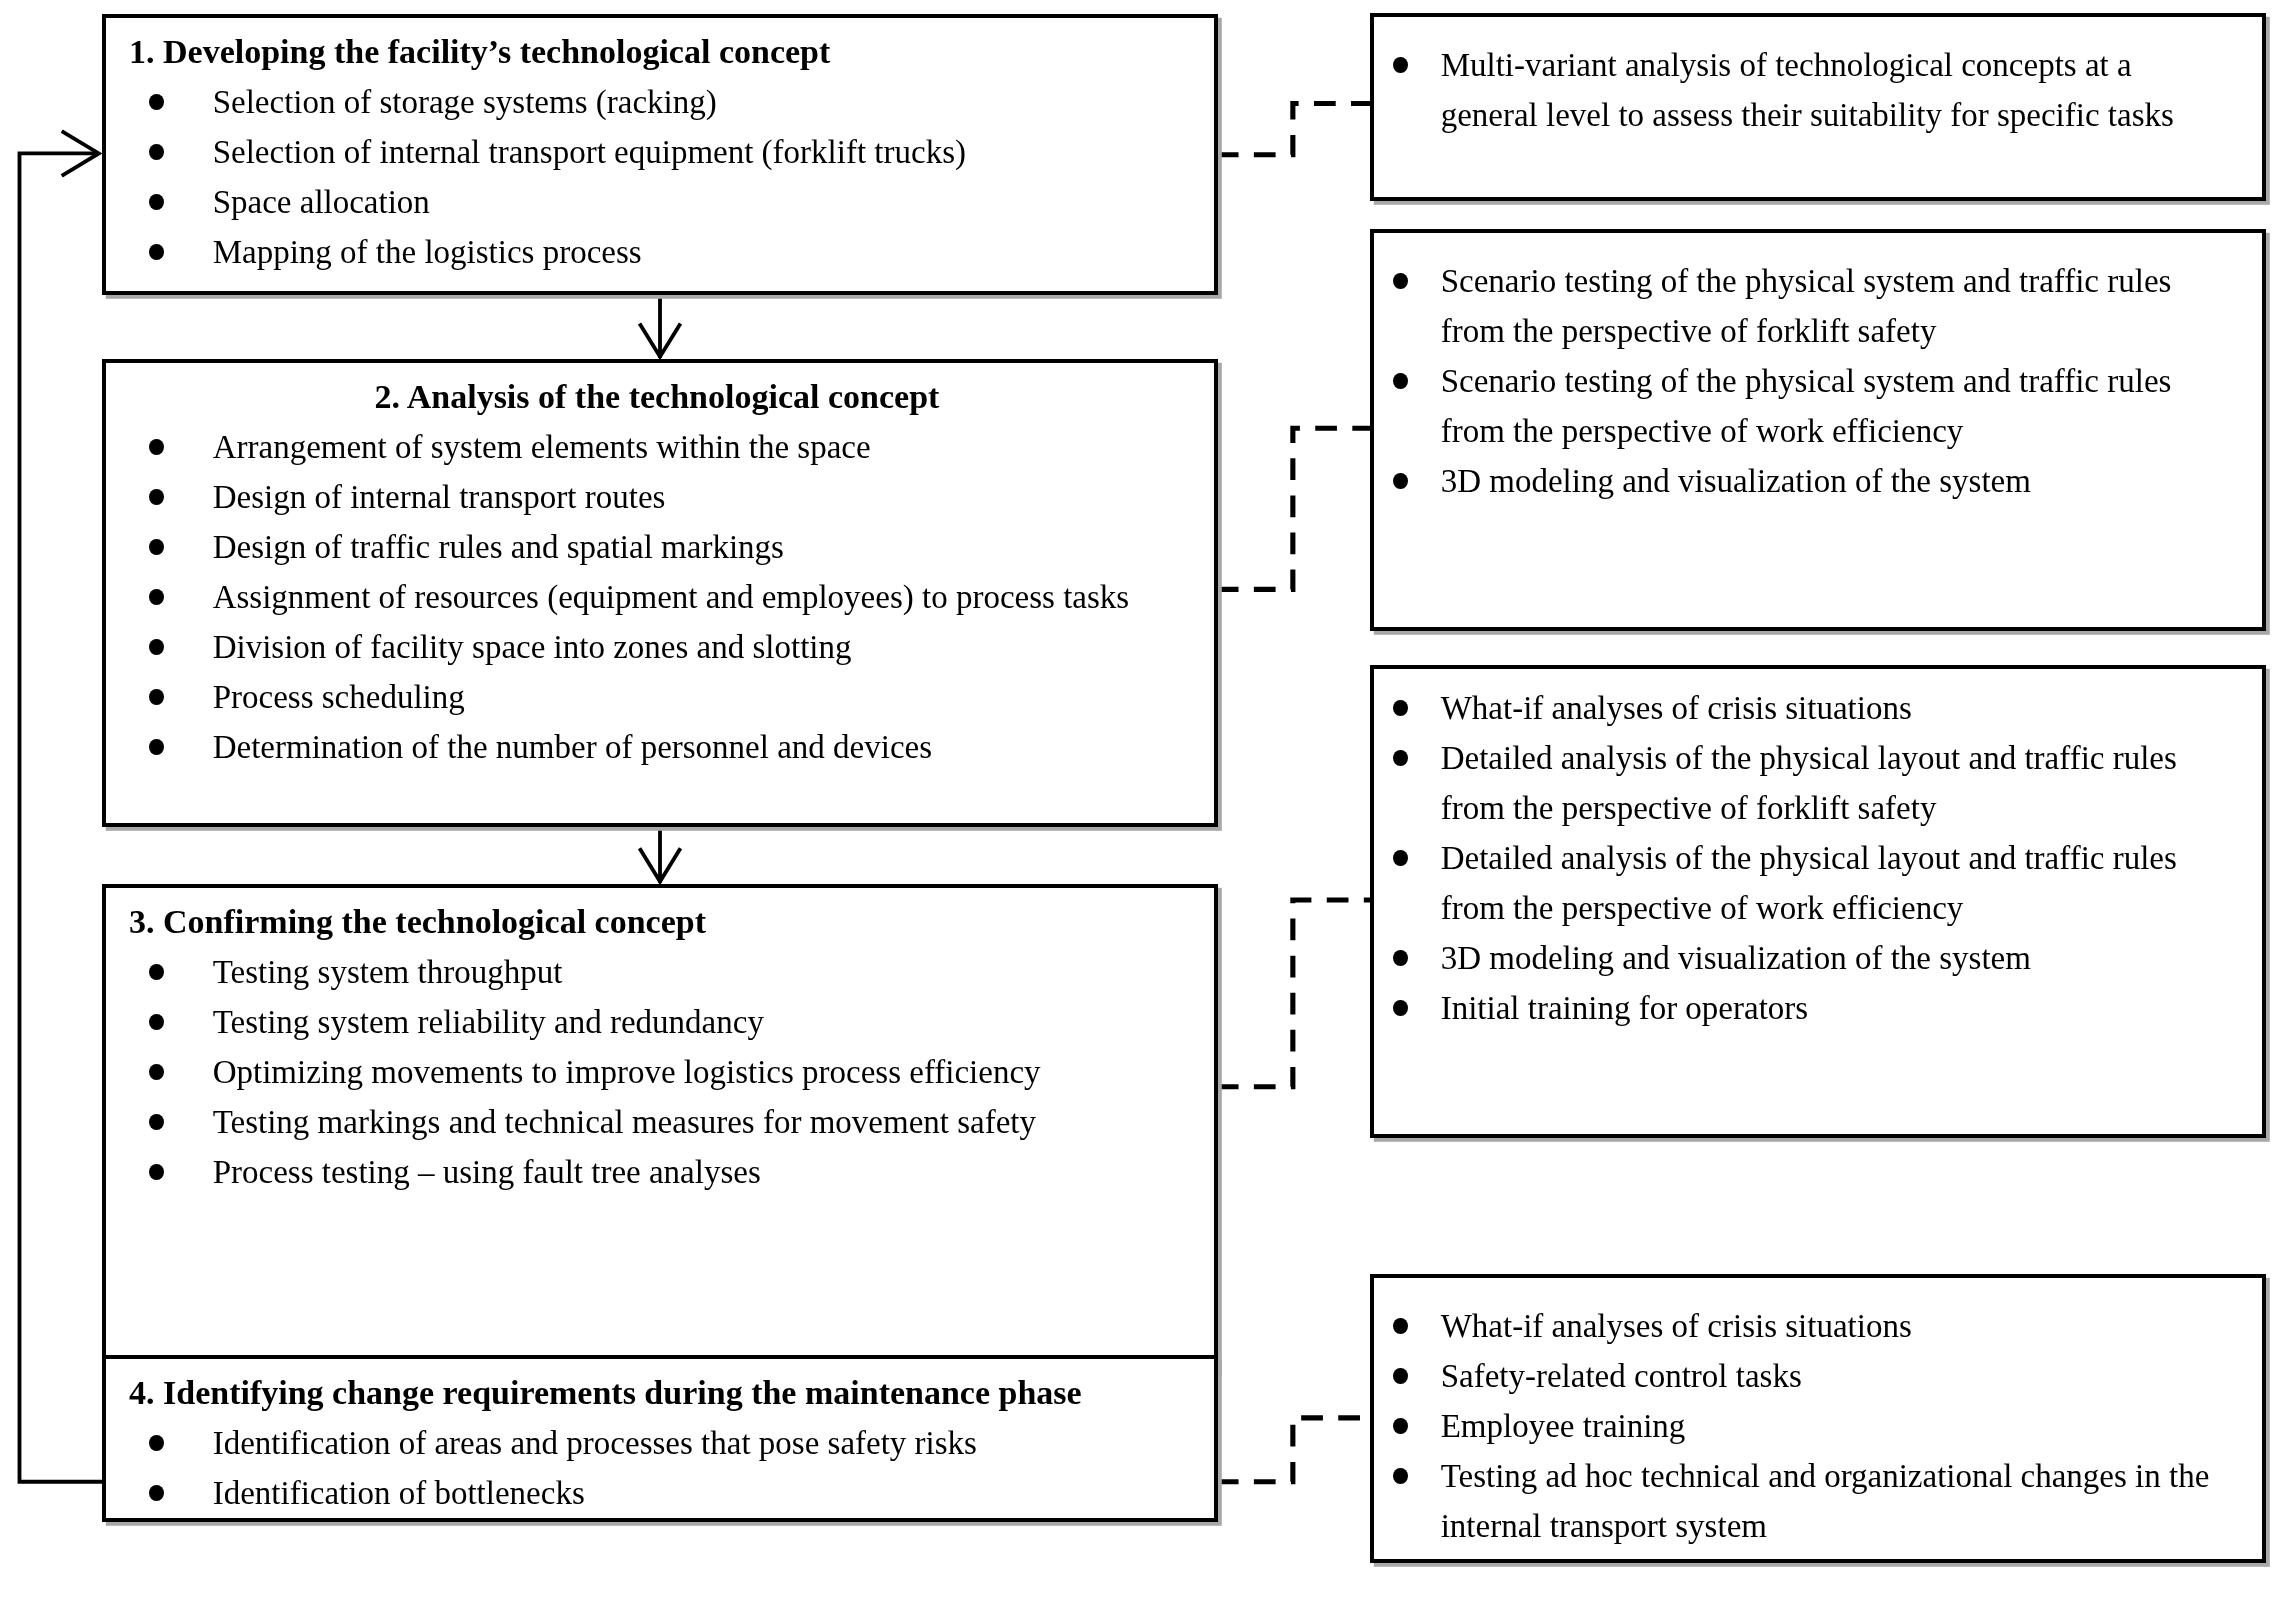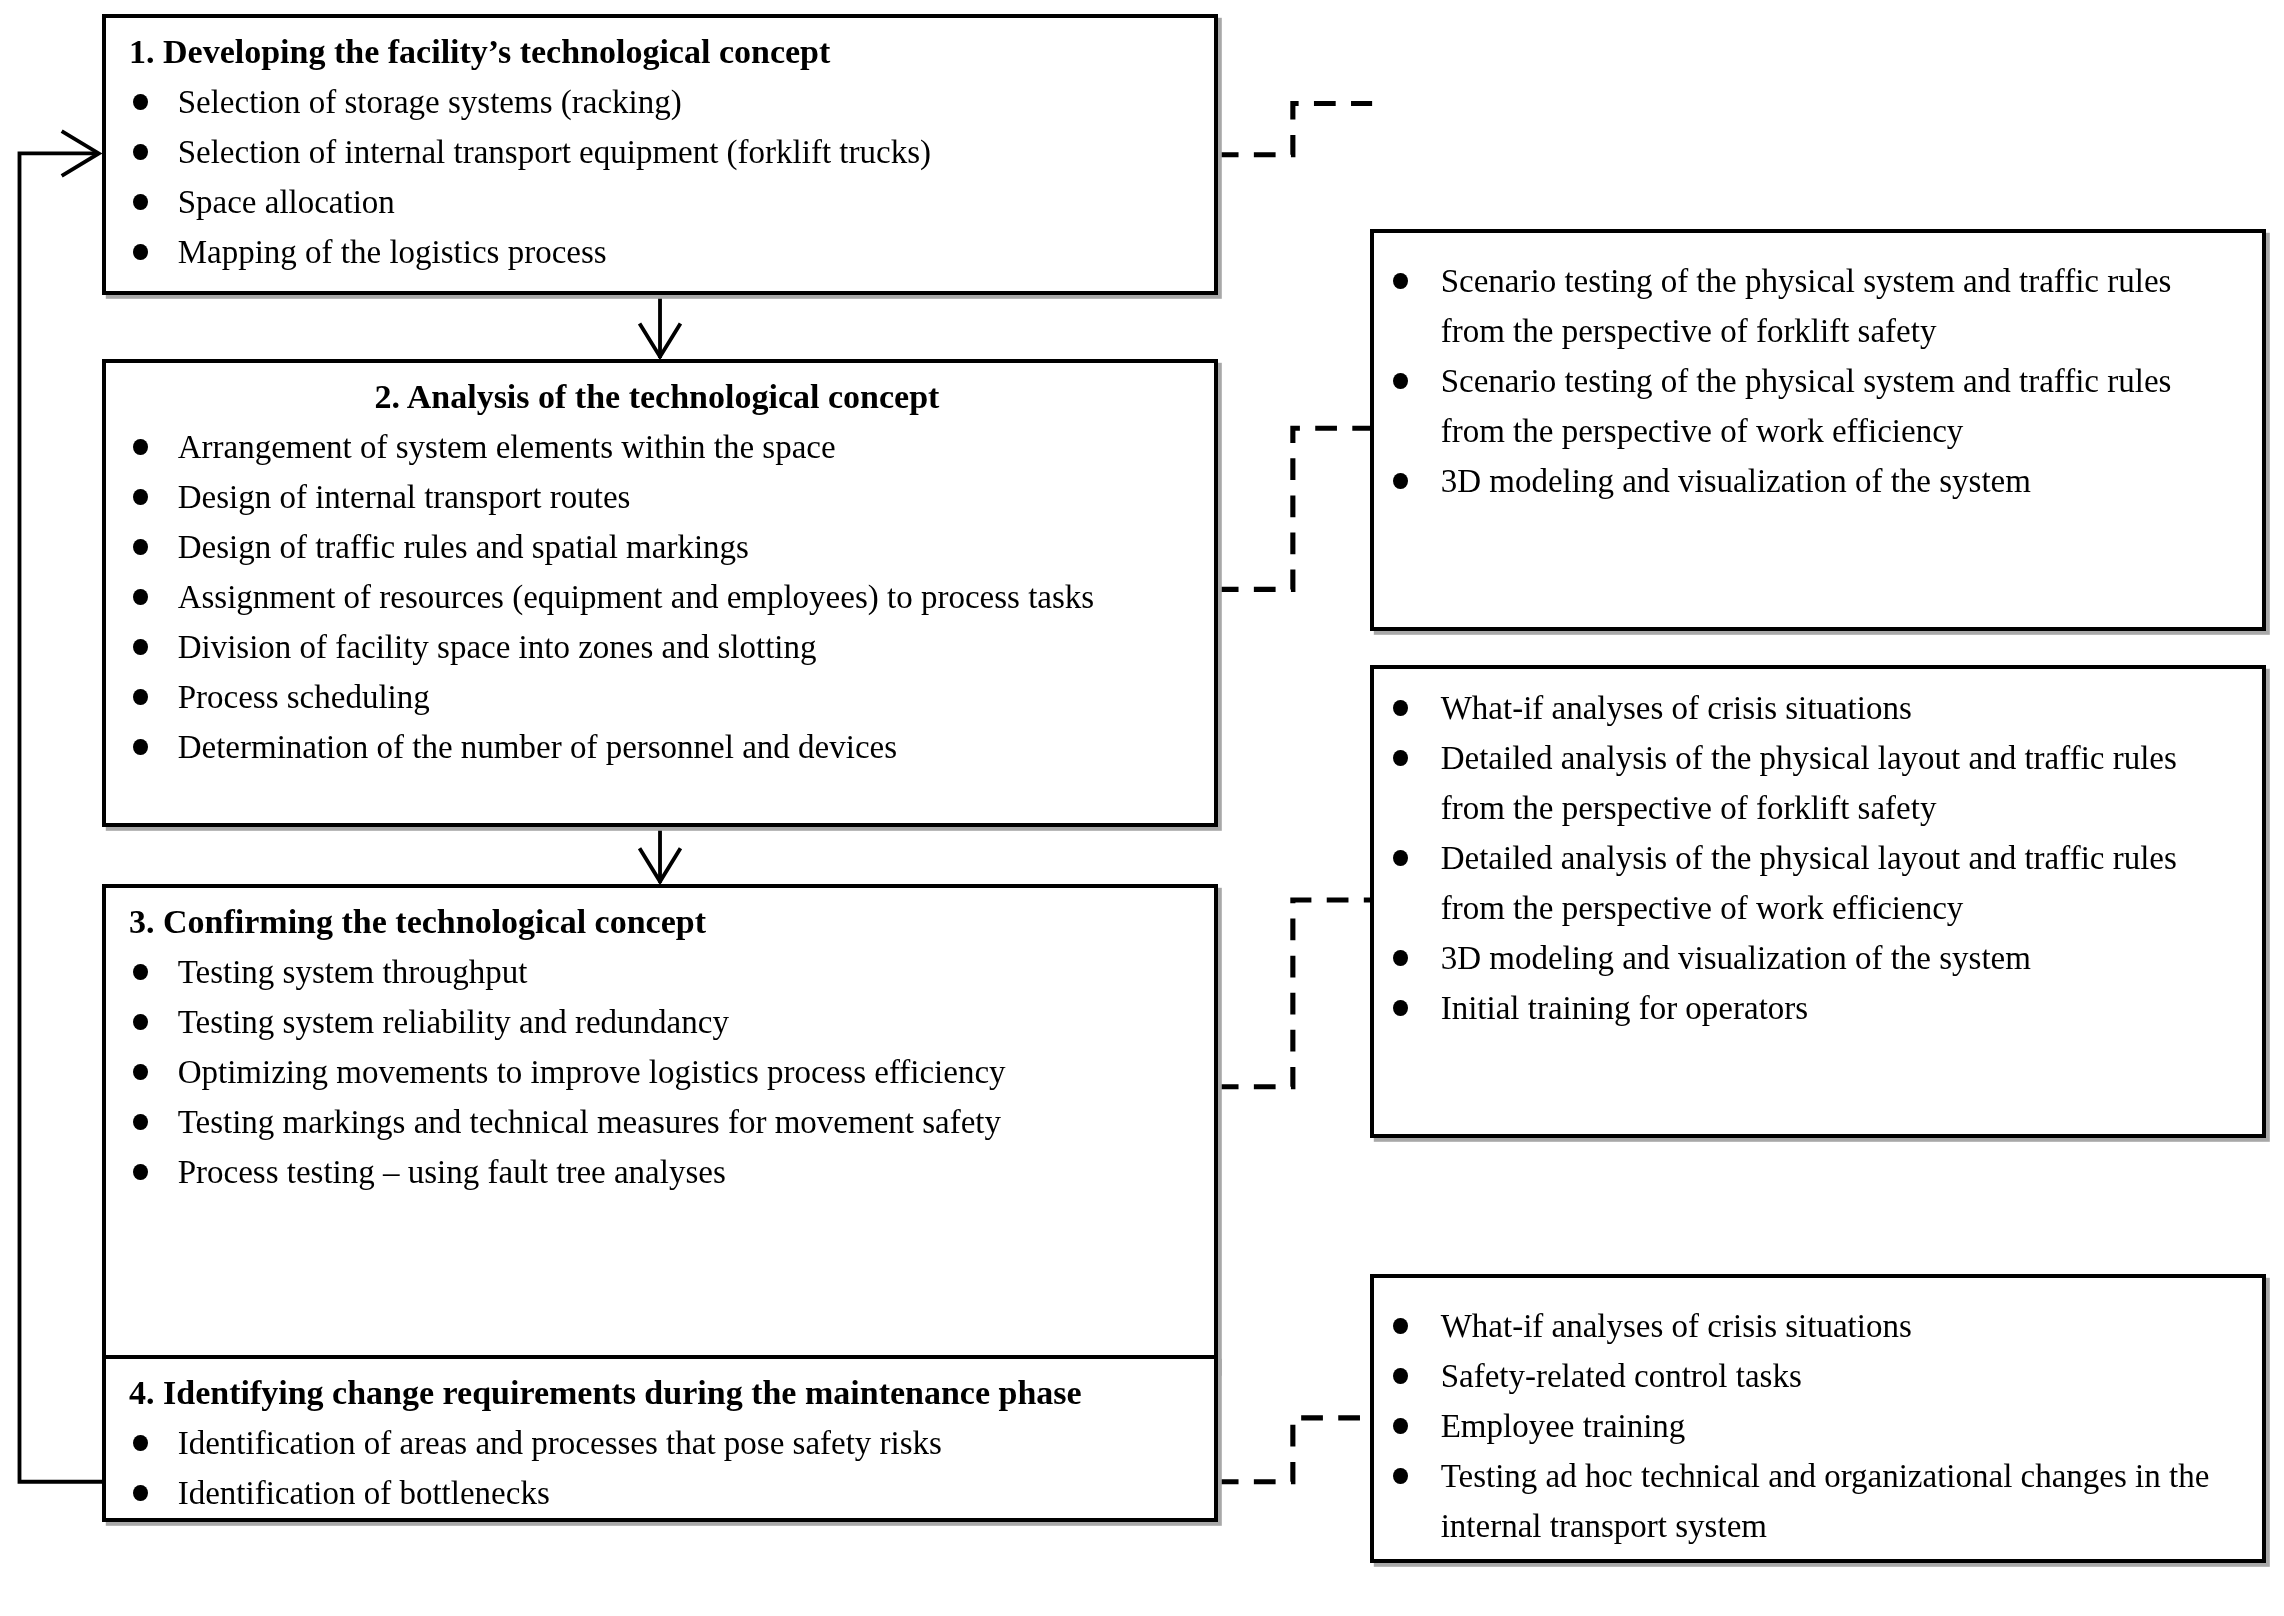--- a/index.html
+++ b/index.html
@@ -50,21 +50,21 @@
   }
   ul {
     list-style: none;
     margin: 0;
     padding: 0;
   }
   li {
     display: flex;
     align-items: flex-start;
   }
-  .stage li { padding-left: 27px; }
+  .stage li { padding-left: 43px; gap: 19px; }
   .outcome li { padding-left: 19px; }
   .dot {
     flex: 0 0 auto;
     width: 14.7px;
     height: 16px;
     margin-top: 17.3px;
     border-radius: 50%;
     background: #000000;
   }
   .stage .bullet-text { margin-left: 30px; }
@@ -195,20 +195,28 @@
         <span class="dot"></span>
         <span class="bullet-text">Identification of areas and processes that pose safety risks</span>
       </li>
       <li>
         <span class="dot"></span>
         <span class="bullet-text">Identification of bottlenecks</span>
       </li>
     </ul>
   </section>
 
+  <aside class="box outcome" style="left:1370px; top:12.8px; width:896px; height:188px;">
+    <ul>
+      <li>
+        <span class="dot"></span>
+        <span class="bullet-text">Multi-variant analysis of technological concepts at a general level to assess their suitability for specific tasks</span>
+      </li>
+    </ul>
+  </aside>
 
   <aside class="box outcome" style="left:1370px; top:229px; width:896px; height:402px;">
     <ul>
       <li>
         <span class="dot"></span>
         <span class="bullet-text">Scenario testing of the physical system and traffic rules from the perspective of forklift safety</span>
       </li>
       <li>
         <span class="dot"></span>
         <span class="bullet-text">Scenario testing of the physical system and traffic rules from the perspective of work efficiency</span>

